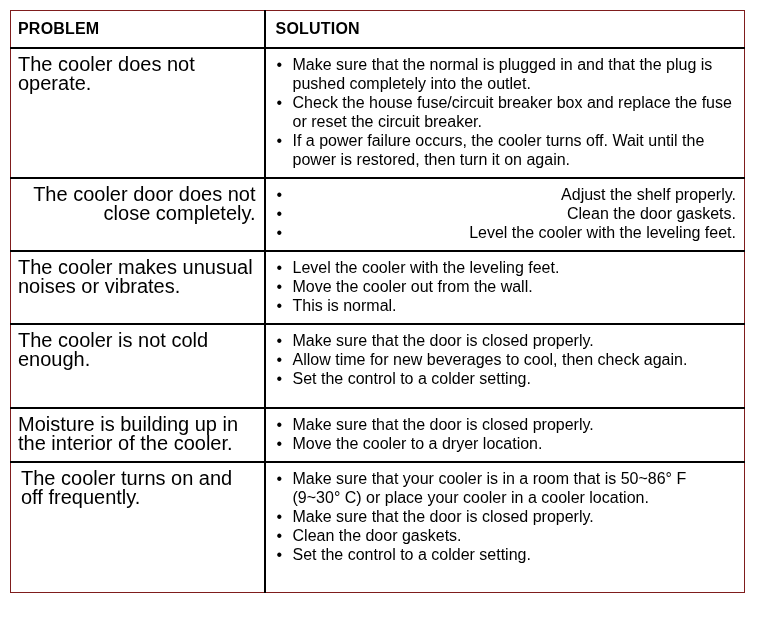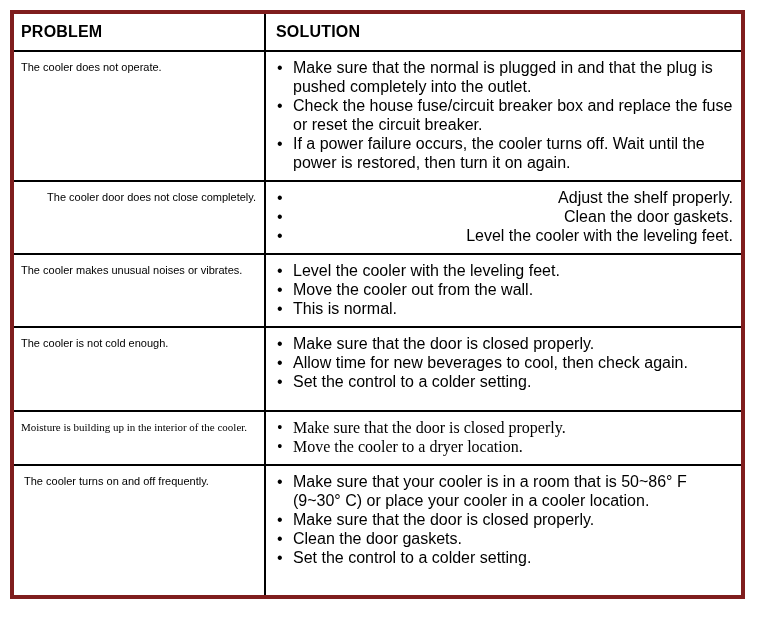--- a/index.html
+++ b/index.html
@@ -15,21 +15,21 @@
     overflow: hidden;
   }
 
   .troubleshooting-table {
     position: absolute;
     left: 10px;
     top: 10px;
     width: 735px;
     border-collapse: collapse;
     table-layout: fixed;
-    border: 4px solid #7f1d1d;
+    border: 1px solid #7f1d1d;
   }
 
   .troubleshooting-table td,
   .troubleshooting-table th {
     vertical-align: top;
     border: 0;
     padding: 0;
   }
 
   
@@ -65,21 +65,21 @@
     line-height: 20px;
     display: block;
     padding: 8px 8px 8px 7px;
     text-align: left;
   }
   .header-label.solution {
     padding-left: 10px;
   }
 
   .problem-text {
-    font-size: 11px;
+    font-size: 20px;
     line-height: 19px;
     display: block;
   }
 
   .solution-list {
     margin: 0;
     padding: 0;
     list-style: none;
   }
 
@@ -106,21 +106,21 @@
   
   .row-h1 .cell-pad-problem,
   .row-h1 .cell-pad-solution { min-height: 126px; }
   .row-h2 .cell-pad-problem,
   .row-h2 .cell-pad-solution { min-height: 63px; text-align: right; }
   .row-h3 .cell-pad-problem,
   .row-h3 .cell-pad-solution { min-height: 82px; }
   .row-h4 .cell-pad-problem,
   .row-h4 .cell-pad-solution { min-height: 63px; }
   .row-h5 .cell-pad-problem,
-  .row-h5 .cell-pad-solution { min-height: 44px; font-family: Liberation Serif, serif; }
+  .row-h5 .cell-pad-solution { min-height: 44px; }
   .row-h6 .cell-pad-problem,
   .row-h6 .cell-pad-solution { min-height: 129px; padding-left: 10px; }
 
   .cell-box { box-sizing: border-box; }
 </style>
 </head>
 <body>
 
 <table class="troubleshooting-table">
   <colgroup>

